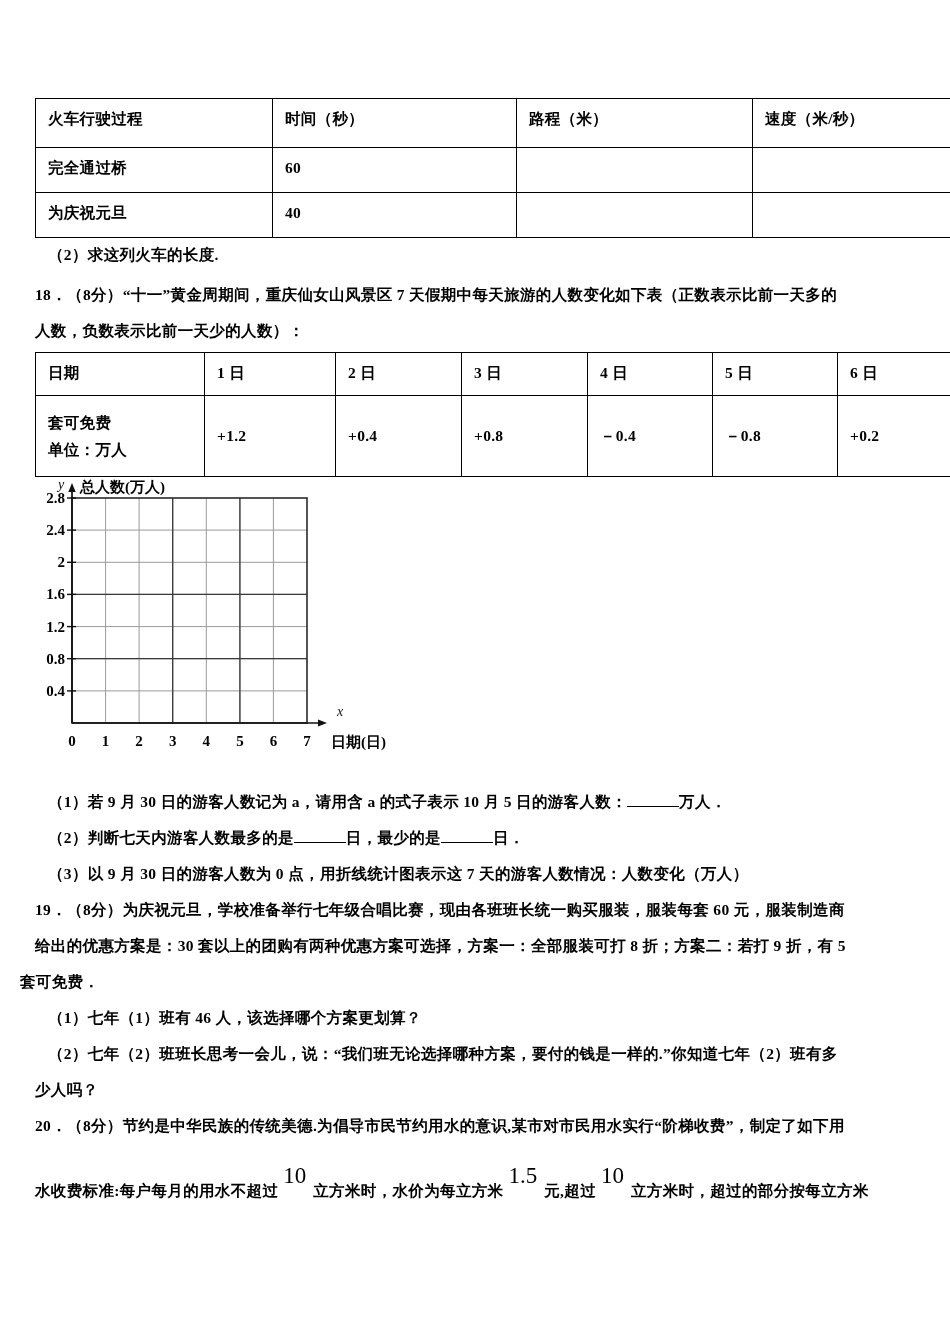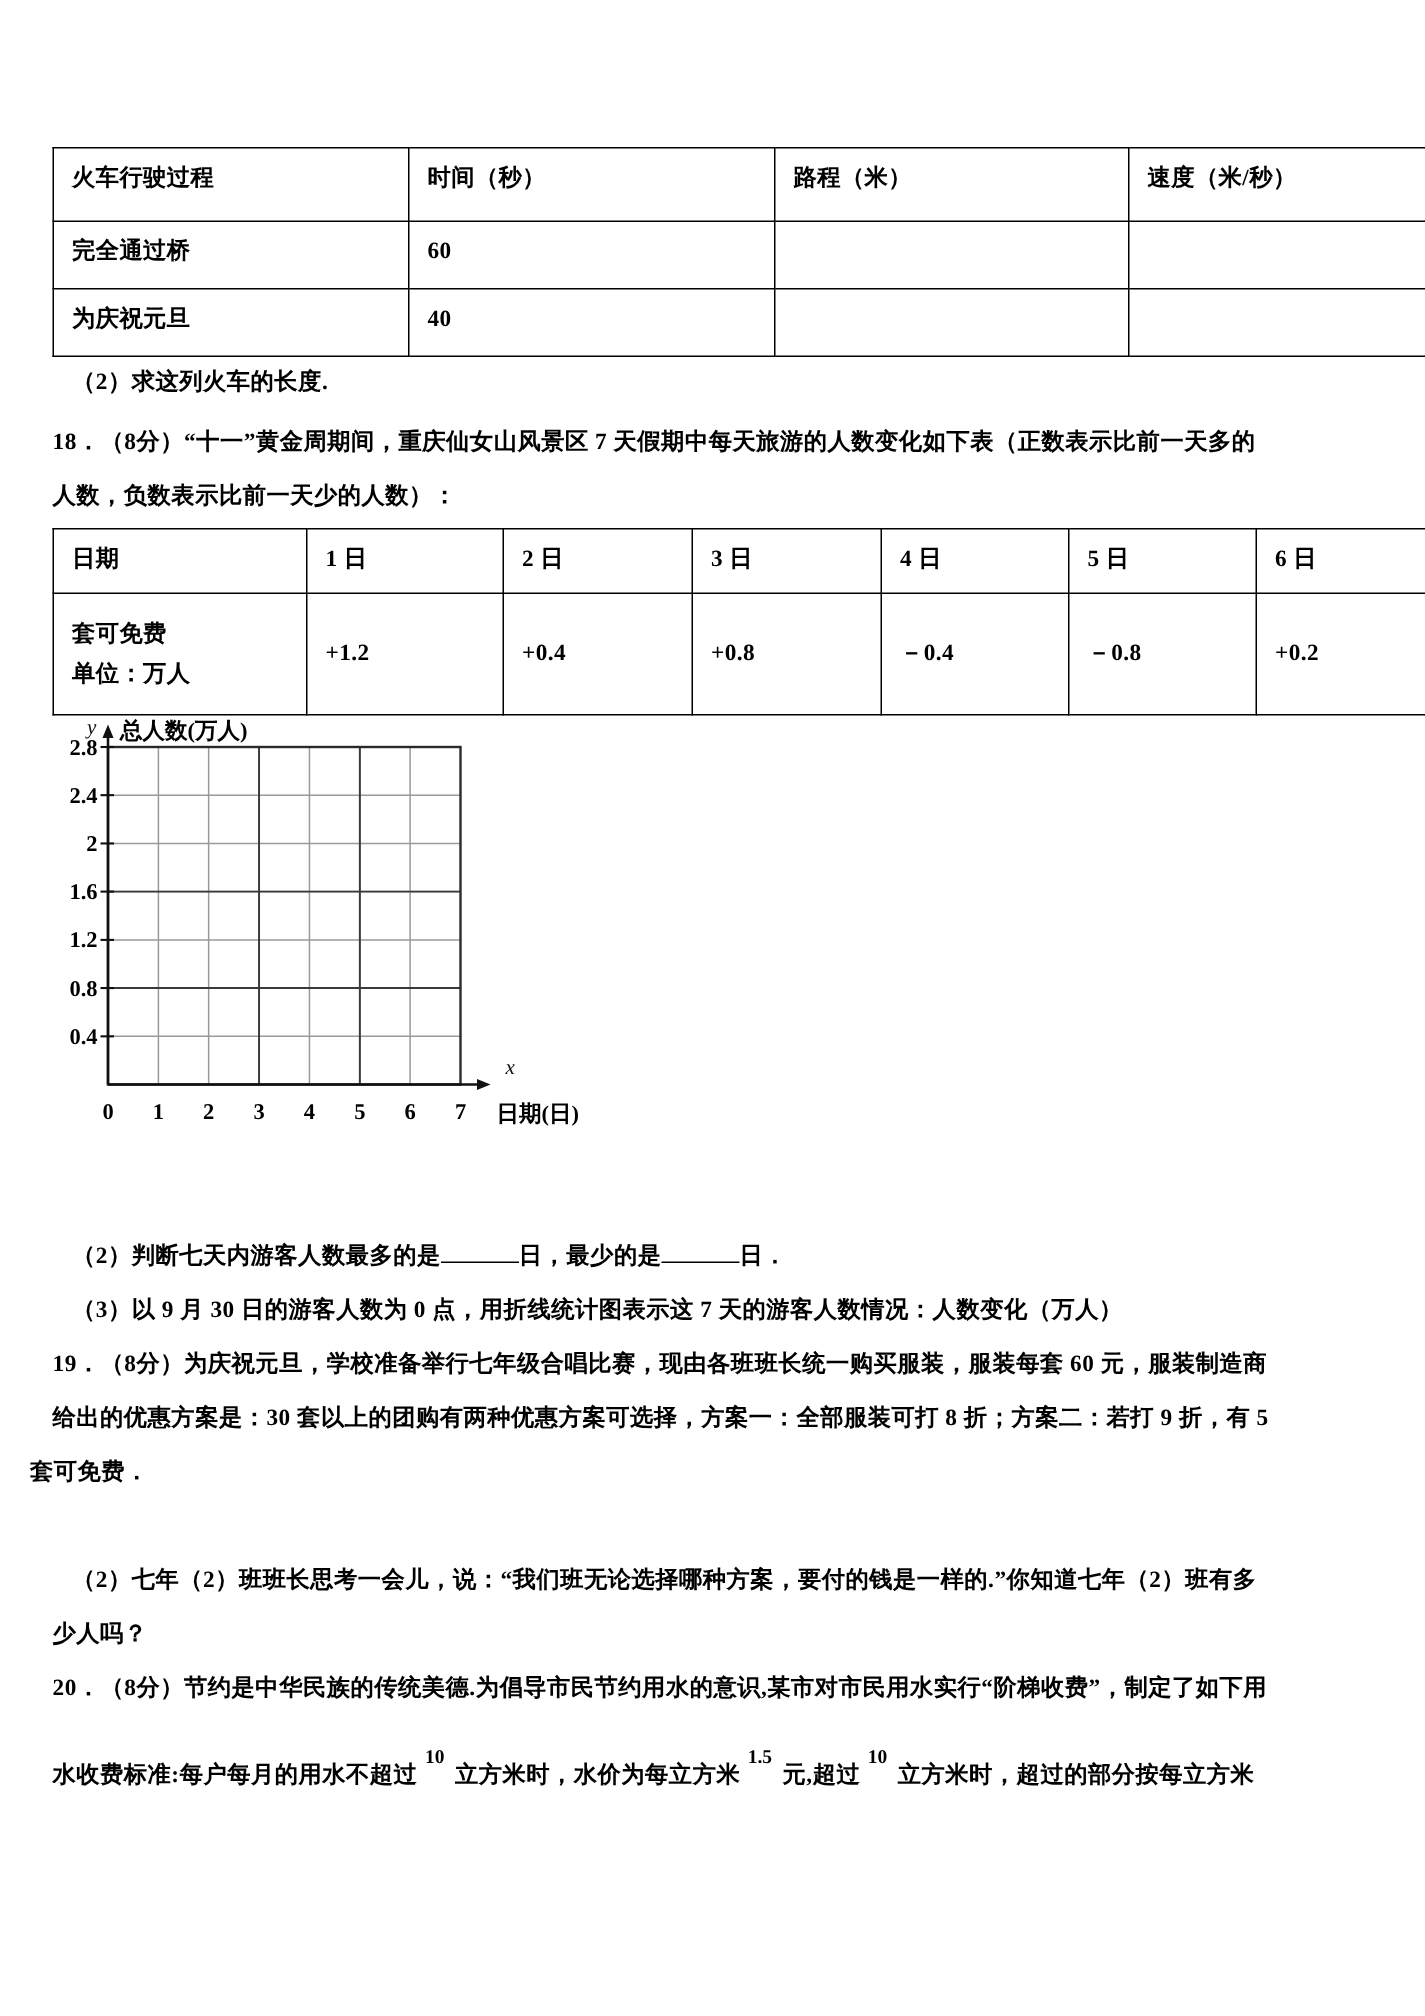--- a/index.html
+++ b/index.html
@@ -94,22 +94,22 @@
   .axis-italic {
     font-family: "Liberation Serif", "DejaVu Serif", serif;
     font-style: italic;
     font-size: 14px;
     fill: #111;
   }
 
   
   .mathnum {
     font-family: "Liberation Serif", "DejaVu Serif", serif;
-    font-weight: bold;
-    font-size: 13px;
+    font-weight: normal;
+    font-size: 23px;
     position: relative;
     top: -13px;
     padding: 0 7px 0 5px;
     letter-spacing: 0;
     text-align: right;
   }
   .blank-line {
     display: inline-block;
     border-bottom: 1.6px solid #000;
     vertical-align: baseline;
@@ -243,28 +243,32 @@
       <text class="axis-num" x="241.4" y="268" text-anchor="middle">6</text>
       <text class="axis-num" x="275" y="268" text-anchor="middle">7</text>
 
       <text class="axis-italic" x="26" y="11">y</text>
       <text class="axis-cjk" x="48" y="14">总人数(万人)</text>
       <text class="axis-italic" x="305" y="238">x</text>
       <text class="axis-cjk" x="299" y="269">日期(日)</text>
     </svg>
   </div>
 
+  <div class="para" style="left:48px; top:790px;">
+    <span>（1）若 9 月 30 日的游客人数记为 a，请用含 a 的式子表示 10 月 5 日的游客人数：</span><span class="blank-line" style="width:52px"></span><span>万人．</span>
+  </div>
   <div class="para" style="left:48px; top:826px;">
     <span>（2）判断七天内游客人数最多的是</span><span class="blank-line" style="width:52px"></span><span>日，最少的是</span><span class="blank-line" style="width:52px"></span><span>日．</span>
   </div>
   <div class="para" style="left:48px; top:862px;">（3）以 9 月 30 日的游客人数为 0 点，用折线统计图表示这 7 天的游客人数情况：人数变化（万人）</div>
 
   <div class="para" style="left:35px; top:898px;">19．（8分）为庆祝元旦，学校准备举行七年级合唱比赛，现由各班班长统一购买服装，服装每套 60 元，服装制造商</div>
   <div class="para" style="left:35px; top:934px;text-align:center;">给出的优惠方案是：30 套以上的团购有两种优惠方案可选择，方案一：全部服装可打 8 折；方案二：若打 9 折，有 5</div>
   <div class="para" style="left:20px; top:970px;">套可免费．</div>
+  <div class="para" style="left:48px; top:1006px;">（1）七年（1）班有 46 人，该选择哪个方案更划算？</div>
   <div class="para" style="left:48px; top:1042px;">（2）七年（2）班班长思考一会儿，说：“我们班无论选择哪种方案，要付的钱是一样的.”你知道七年（2）班有多</div>
   <div class="para" style="left:35px; top:1078px;">少人吗？</div>
 
   <div class="para" style="left:35px; top:1114px;">20．（8分）节约是中华民族的传统美德.为倡导市民节约用水的意识,某市对市民用水实行“阶梯收费”，制定了如下用</div>
   <div class="para" style="left:35px; top:1172px;">
     <span>水收费标准:每户每月的用水不超过</span><span class="mathnum">10</span><span>立方米时，水价为每立方米</span><span class="mathnum">1.5</span><span>元,超过</span><span class="mathnum">10</span><span>立方米时，超过的部分按每立方米</span>
   </div>
 
 </div>
 

